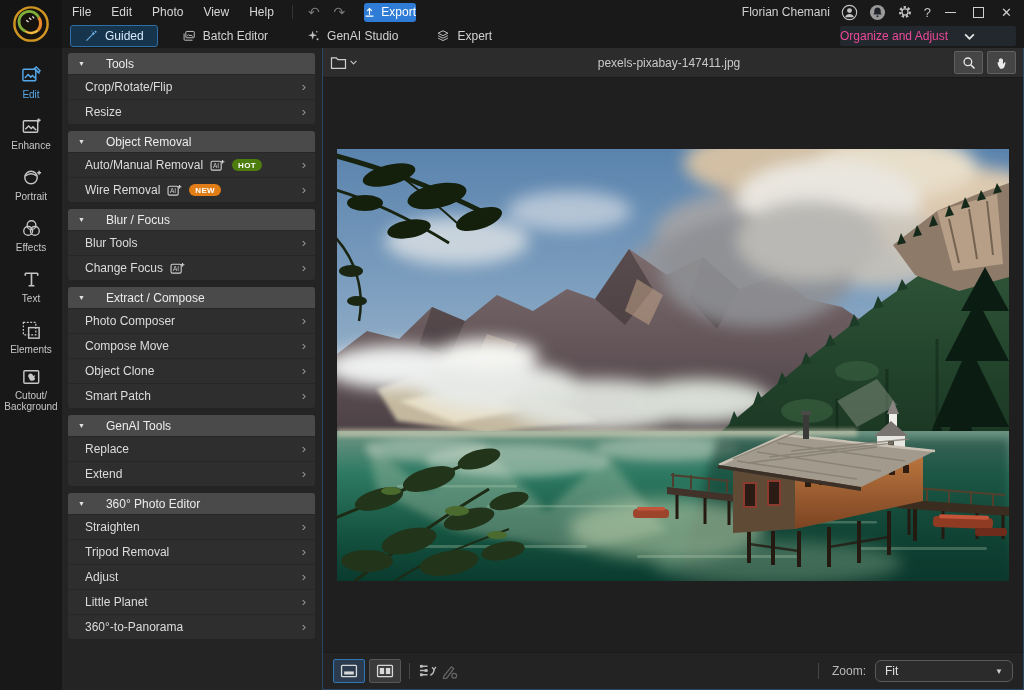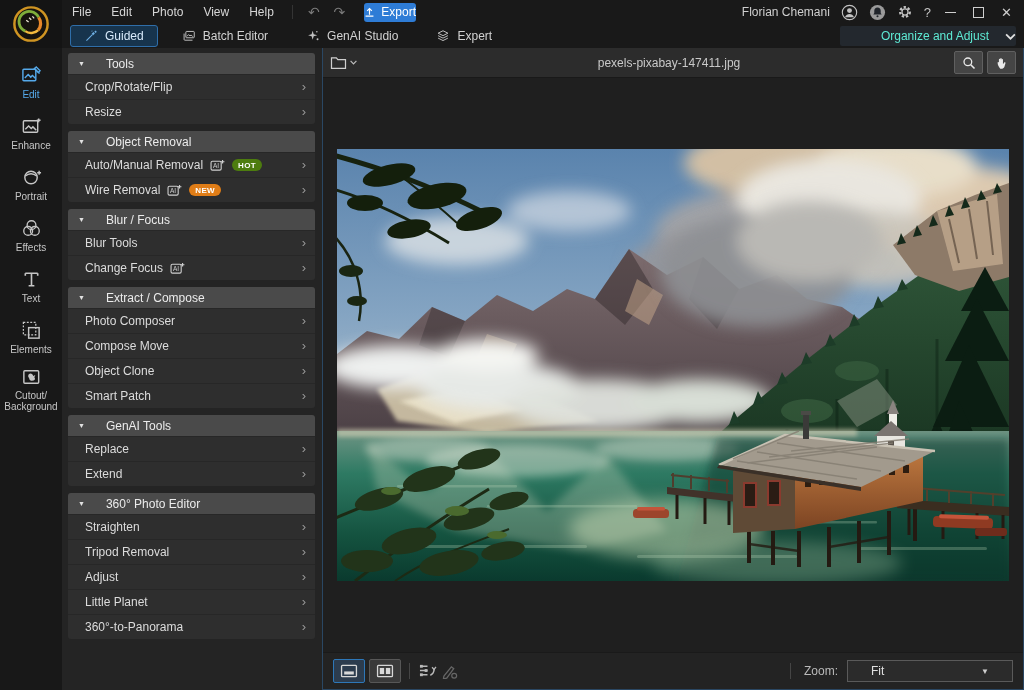--- a/index.html
+++ b/index.html
@@ -20,21 +20,21 @@
   .win-min{width:11px;height:1px;background:#cfcfcf;margin:0 3px;cursor:pointer;}
   .win-max{width:9px;height:9px;border:1px solid #cfcfcf;margin:0 3px;cursor:pointer;}
   .win-close{color:#cfcfcf;font-size:13px;padding:0 3px;cursor:pointer;}
 
   .tabbar{position:absolute;left:62px;top:24px;right:0;height:24px;background:#191919;border-bottom:1px solid #0f0f0f;display:flex;align-items:center;}
   .tab{display:flex;align-items:center;gap:7px;padding:0 13px;height:20px;color:#d2d2d2;font-size:12px;margin-right:10px;cursor:pointer;border:1px solid transparent;border-radius:3px;}
   .tab:first-child{margin-left:8px;}
   .tab.selected{background:#17344d;border-color:#2f6ea9;color:#d8eafb;}
   .tab.selected svg{color:#6fb1e6;}
   .tab svg{width:14px;height:14px;color:#c0c0c0;}
-  .organize-dd{margin-left:auto;margin-right:8px;width:176px;height:20px;background:#23282e;border-radius:2px;display:flex;align-items:center;justify-content:flex-end;gap:16px;color:#5eead4;font-size:12px;cursor:pointer;}
+  .organize-dd{margin-left:auto;margin-right:8px;width:176px;height:20px;background:#23282e;border-radius:2px;display:flex;align-items:center;justify-content:flex-start;gap:16px;color:#ec4899;font-size:12px;cursor:pointer;}
 
   
   .main{position:absolute;top:48px;left:0;right:0;bottom:0;display:flex;}
   .sidebar{width:62px;background:#181818;padding-top:9px;box-sizing:border-box;display:flex;flex-direction:column;align-items:center;flex:none;}
   .side-item{width:100%;height:51px;display:flex;flex-direction:column;align-items:center;justify-content:center;gap:3px;color:#c6c6c6;cursor:pointer;}
   .side-item.selected{color:#55a9ea;}
   .side-item svg{width:21px;height:21px;}
   .side-label{font-size:10px;line-height:11px;text-align:center;white-space:pre-line;}
 
   .tool-panel{width:260px;background:#242424;padding:5px 7px 0 6px;box-sizing:border-box;flex:none;}
@@ -55,21 +55,21 @@
   .canvas{flex:1;display:flex;align-items:center;justify-content:center;background:#1f1f1f;min-height:0;}
   .photo{width:672px;height:432px;flex:none;}
   .bottombar{height:36px;background:#232323;border-top:1px solid #1a1a1a;display:flex;align-items:center;padding:0 10px;gap:4px;flex:none;}
   .view-btn{width:30px;height:22px;background:#3a3a3a;border:1px solid #575757;border-radius:2px;display:flex;align-items:center;justify-content:center;color:#d8d8d8;cursor:pointer;}
   .view-btn.selected{border-color:#2d77b8;background:#2c3c4e;}
   .vsep{width:1px;height:16px;background:#454545;margin:0 4px;}
   .bb-icon{display:flex;align-items:center;color:#b9b9b9;cursor:pointer;}
   .bb-icon.disabled{color:#666;}
   .zoom-area{margin-left:auto;display:flex;align-items:center;gap:9px;}
   .zoom-label{font-size:12px;color:#b9b9b9;}
-  .zoom-dd{width:118px;height:20px;background:#2b2b2b;border:1px solid #5a5a5a;border-radius:0;display:flex;align-items:center;padding:0 23px;color:#e0e0e0;font-size:12px;cursor:pointer;}
+  .zoom-dd{width:118px;height:20px;background:#2b2b2b;border:1px solid #5a5a5a;border-radius:6px;display:flex;align-items:center;padding:0 9px;color:#e0e0e0;font-size:12px;cursor:pointer;}
   .zoom-dd .tri{margin-left:auto;font-size:8px;color:#cfcfcf;}
 </style>
 </head>
 <body>
 
 <div id="app">
 
   <div class="logo-box">
     <svg width="38" height="38" viewBox="0 0 40 40">
       <circle cx="20" cy="20" r="17.5" fill="#16130e" stroke="#cf9422" stroke-width="2.6"></circle>

